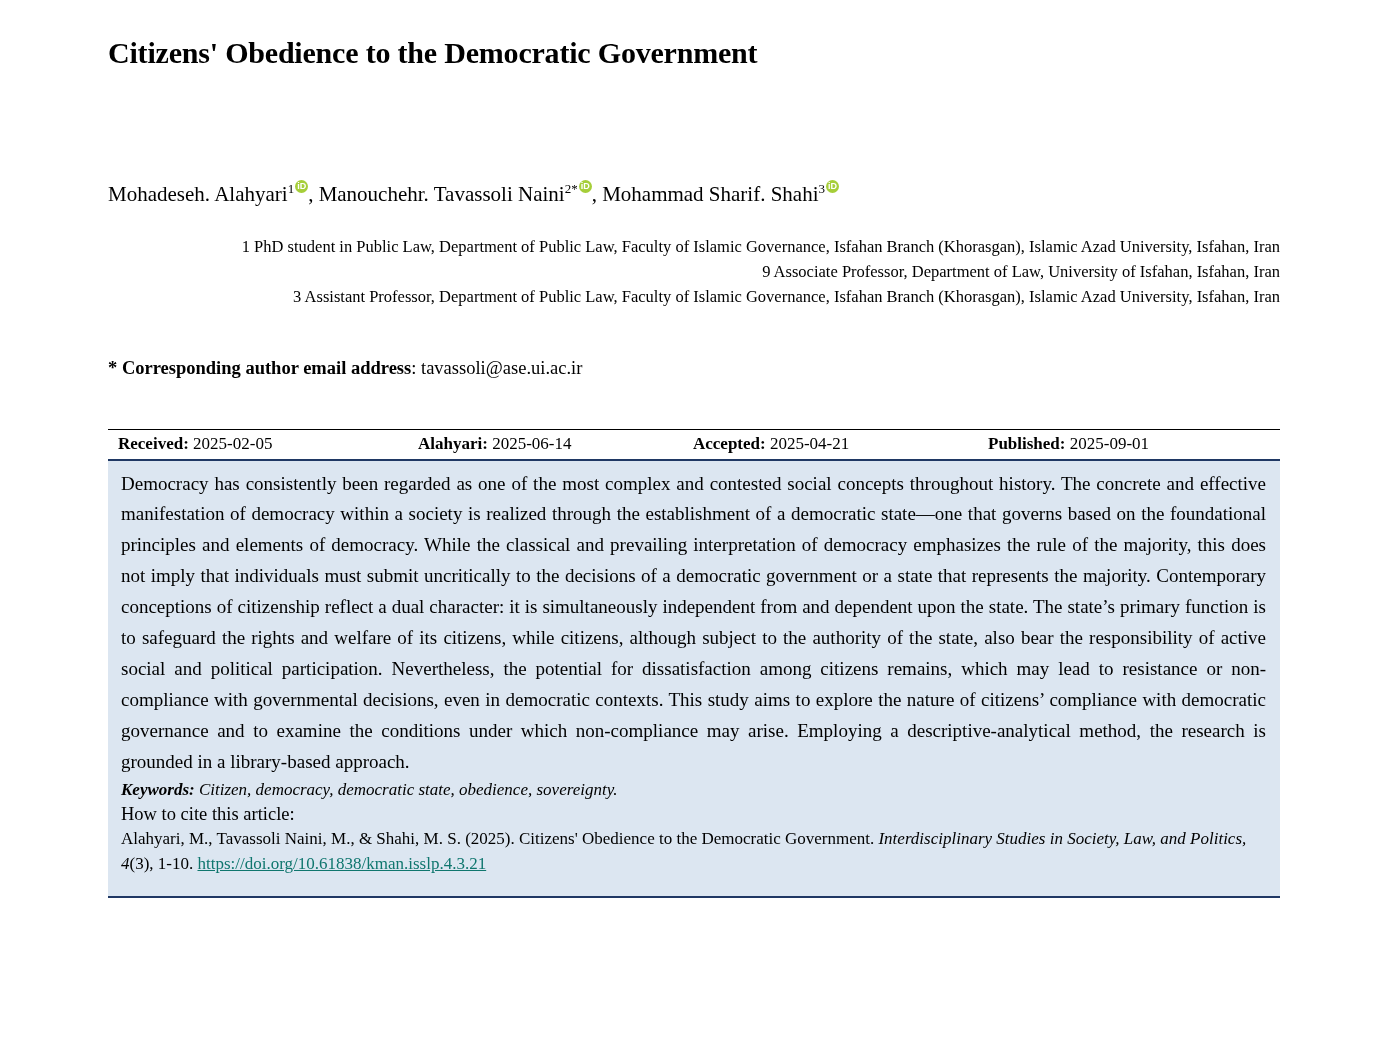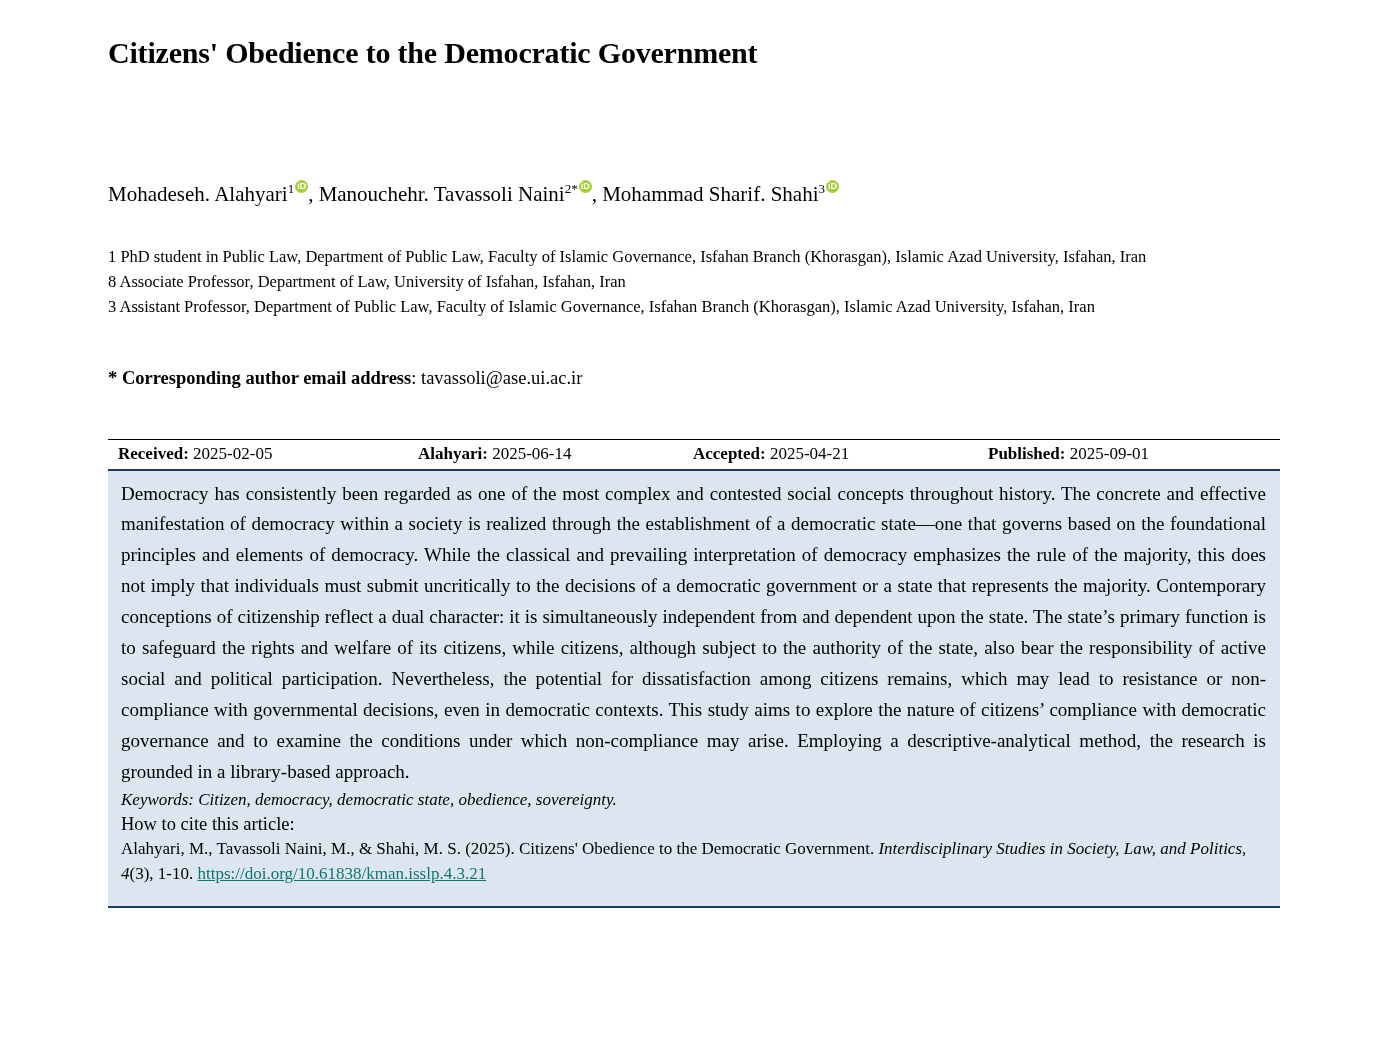--- a/index.html
+++ b/index.html
@@ -58,23 +58,24 @@
     width: 13px;
     text-align: center;
     font-size: 9px;
     line-height: 14px;
     color: #ffffff;
     font-family: "Liberation Sans", sans-serif;
     font-weight: bold;
     vertical-align: baseline;
   }
   .affiliations {
-    margin-top: 36px;
+    margin-top: 26px;
     font-size: 16.5px;
     line-height: 1.53;
+    text-align: right;
   }
   .affil-line {
     margin: 0;
   }
   .corresponding {
     margin-top: 48px;
     font-size: 18.5px;
   }
   .corresponding b {
     font-weight: bold;
@@ -108,21 +109,21 @@
     line-height: 1.63;
     text-align: justify;
     margin: 0;
   }
   .keywords {
     font-size: 17px;
     font-style: italic;
     margin-top: 2px;
   }
   .keywords b {
-    font-weight: normal;
+    font-weight: bold;
     font-style: italic;
   }
   .howto {
     font-size: 18.5px;
     font-weight: normal;
     margin-top: 4px;
   }
   .citation {
     font-size: 17px;
     line-height: 1.45;
@@ -140,21 +141,21 @@
 <div class="page">
 
   <h1 class="title">Citizens' Obedience to the Democratic Government</h1>
 
   <div class="authors">
     <span>Mohadeseh. Alahyari</span><span class="sup">1</span><span class="orcid"></span><span>, </span><span>Manouchehr. Tavassoli Naini</span><span class="sup">2*</span><span class="orcid"></span><span>, </span><span>Mohammad Sharif. Shahi</span><span class="sup">3</span><span class="orcid"></span>
   </div>
 
   <div class="affiliations">
     <p class="affil-line">1 PhD student in Public Law, Department of Public Law, Faculty of Islamic Governance, Isfahan Branch (Khorasgan), Islamic Azad University, Isfahan, Iran</p>
-    <p class="affil-line">8 Associate Professor, Department of Law, University of Isfahan, Isfahan, Iran</p>
+    <p class="affil-line">9 Associate Professor, Department of Law, University of Isfahan, Isfahan, Iran</p>
     <p class="affil-line">3 Assistant Professor, Department of Public Law, Faculty of Islamic Governance, Isfahan Branch (Khorasgan), Islamic Azad University, Isfahan, Iran</p>
   </div>
 
   <div class="corresponding">
     <b>* Corresponding author email address</b><span>: tavassoli@ase.ui.ac.ir</span>
   </div>
 
   <div class="dates-wrap">
     <div class="dates">
       <div class="date-cell d1">

